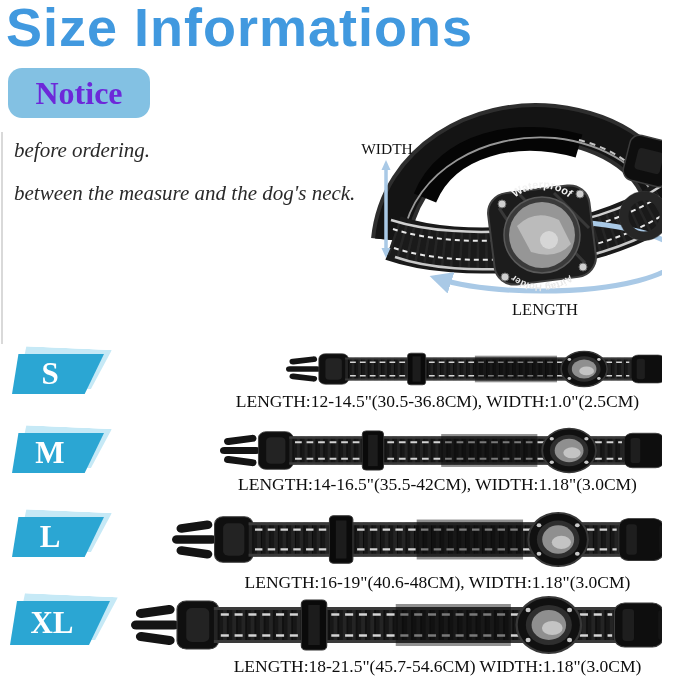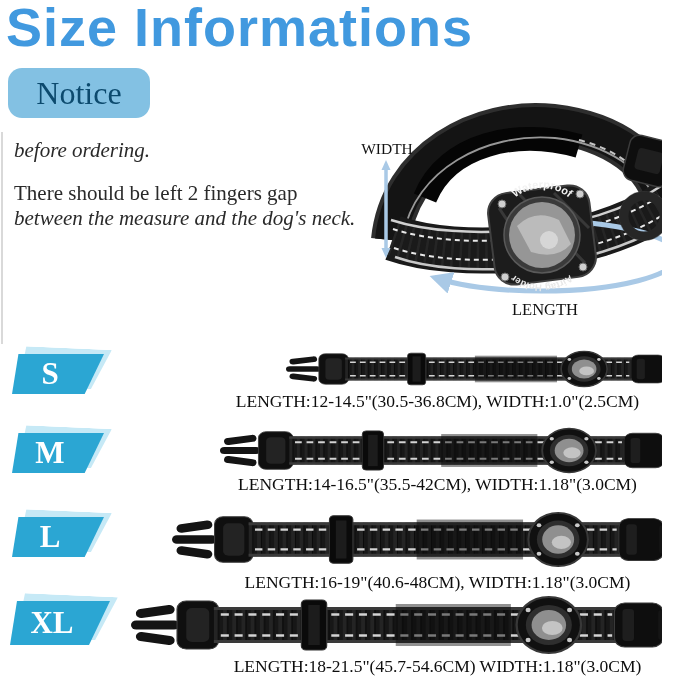--- a/index.html
+++ b/index.html
@@ -6,21 +6,21 @@
   .canvas{position:relative;width:662px;height:679px;background:#fff;overflow:hidden;
           font-family:"Liberation Serif", serif;color:#1c1c1c;}
 
   
   .title{position:absolute;left:6px;top:-4px;font-family:"Liberation Sans",sans-serif;
          font-weight:bold;font-size:54px;letter-spacing:1px;color:#4199df;white-space:nowrap;}
 
   
   .notice-pill{position:absolute;left:8px;top:68px;width:142px;height:50px;background:#83c1e3;
                border-radius:14px;display:flex;align-items:center;justify-content:center;}
-  .notice-pill span{font-family:"Liberation Serif",serif;font-weight:normal;font-size:32px;color:#0c4a6e;}
+  .notice-pill span{font-family:"Liberation Serif",serif;font-weight:bold;font-size:32px;color:#6d28d9;}
 
   
   .left-rule{position:absolute;left:1px;top:132px;width:2px;height:212px;background:#d9d9d9;}
 
   
   .notice-text{position:absolute;left:14px;top:138px;width:360px;font-size:21px;line-height:1.22;color:#2a2a2a;}
   .notice-text .nl{white-space:nowrap;}
   .notice-text .gap{margin-bottom:17px;font-style:italic;}
 
   
@@ -87,21 +87,20 @@
   <div class="title">Size Informations</div>
 
   <div class="notice-pill">
     <span>Notice</span>
   </div>
 
   <div class="left-rule"></div>
 
   <div class="notice-text">
     <div class="nl gap">before ordering.</div>
-    <div class="nl">There should be left 2 fingers gap</div>
     <div class="nl gap">between the measure and the dog's neck.</div>
   </div>
 
   <svg class="hero" viewBox="0 0 340 235">
 
     <path d="M 52 142 C 60 62, 140 18, 214 26 C 274 33, 318 64, 326 110" stroke="#2e2e2e" stroke-width="40" fill="none"></path>
     <path d="M 52 142 C 60 62, 140 18, 214 26 C 274 33, 318 64, 326 110" stroke="#141414" stroke-width="32" fill="none"></path>
     <path d="M 86 100 C 108 46, 178 30, 240 48" stroke="#050505" stroke-width="24" fill="none"></path>
     <path d="M 64 138 C 76 72, 146 34, 216 40 C 268 46, 306 72, 318 106" stroke="#bcbcbc" stroke-width="1.8" fill="none" opacity="0.8"></path>
     <path d="M 240 42 C 280 52, 310 76, 322 108" stroke="#d9d9d9" stroke-width="2" fill="none" stroke-dasharray="6 5" opacity="0.9"></path>

